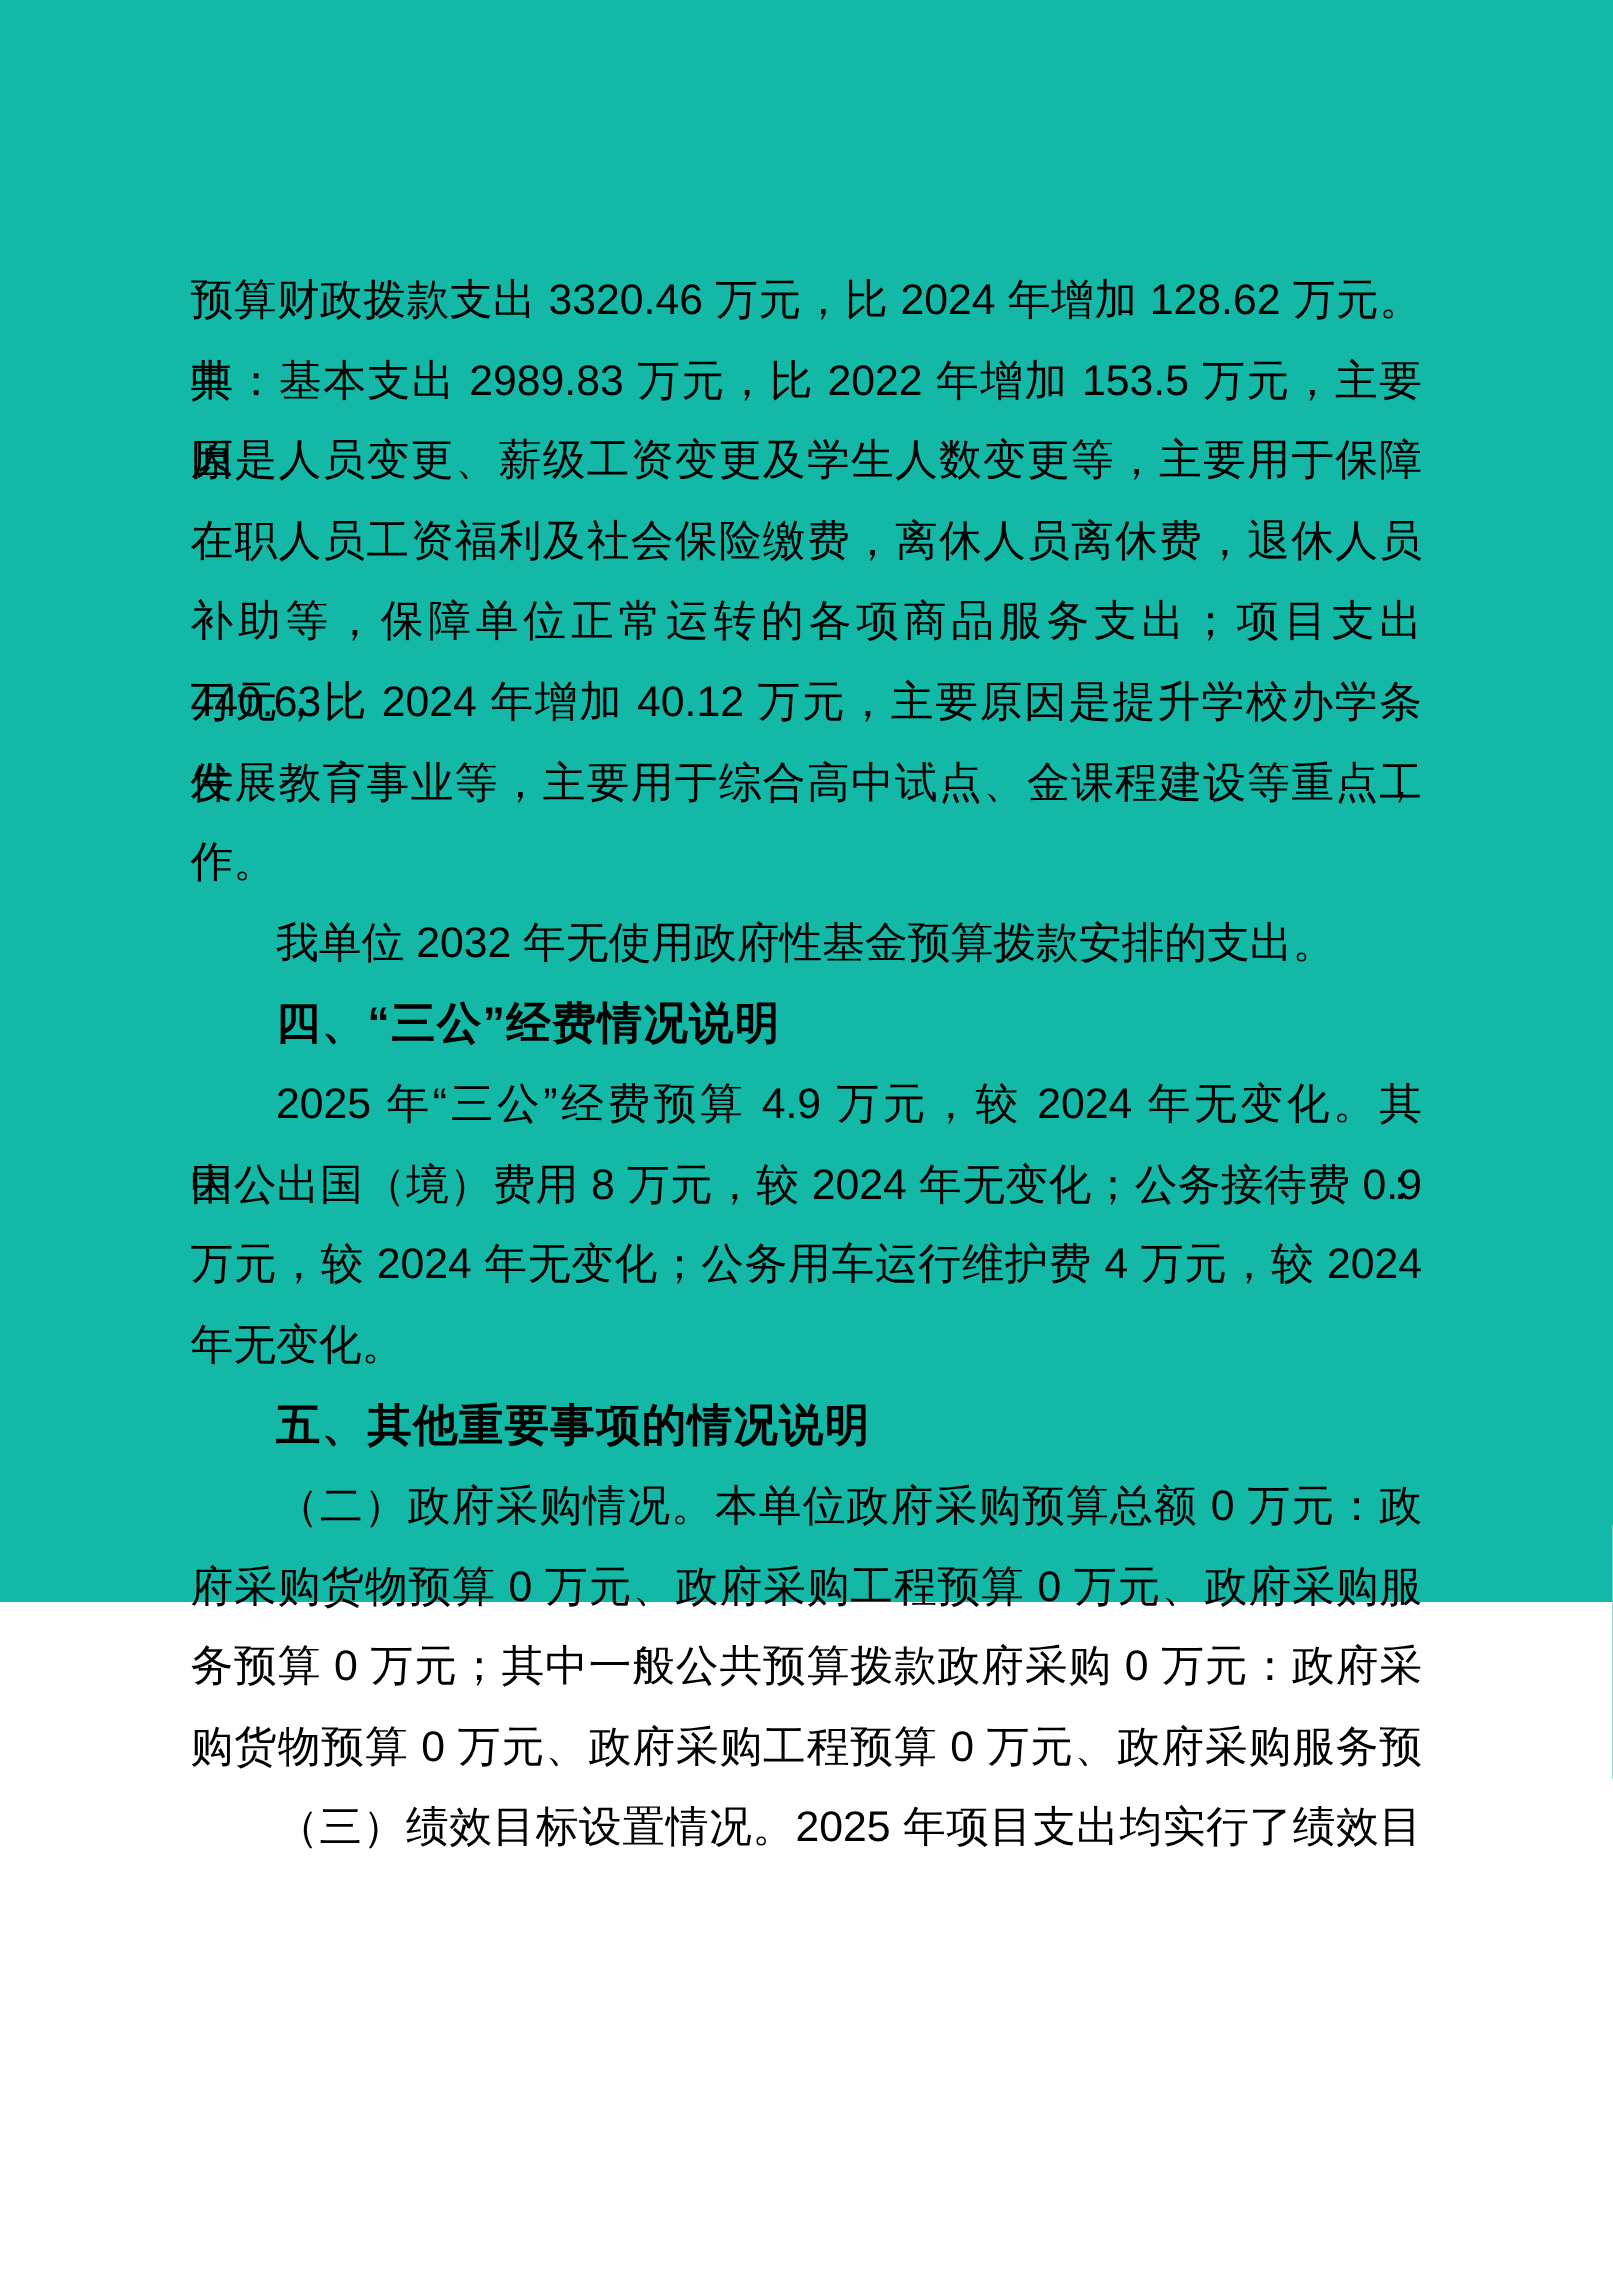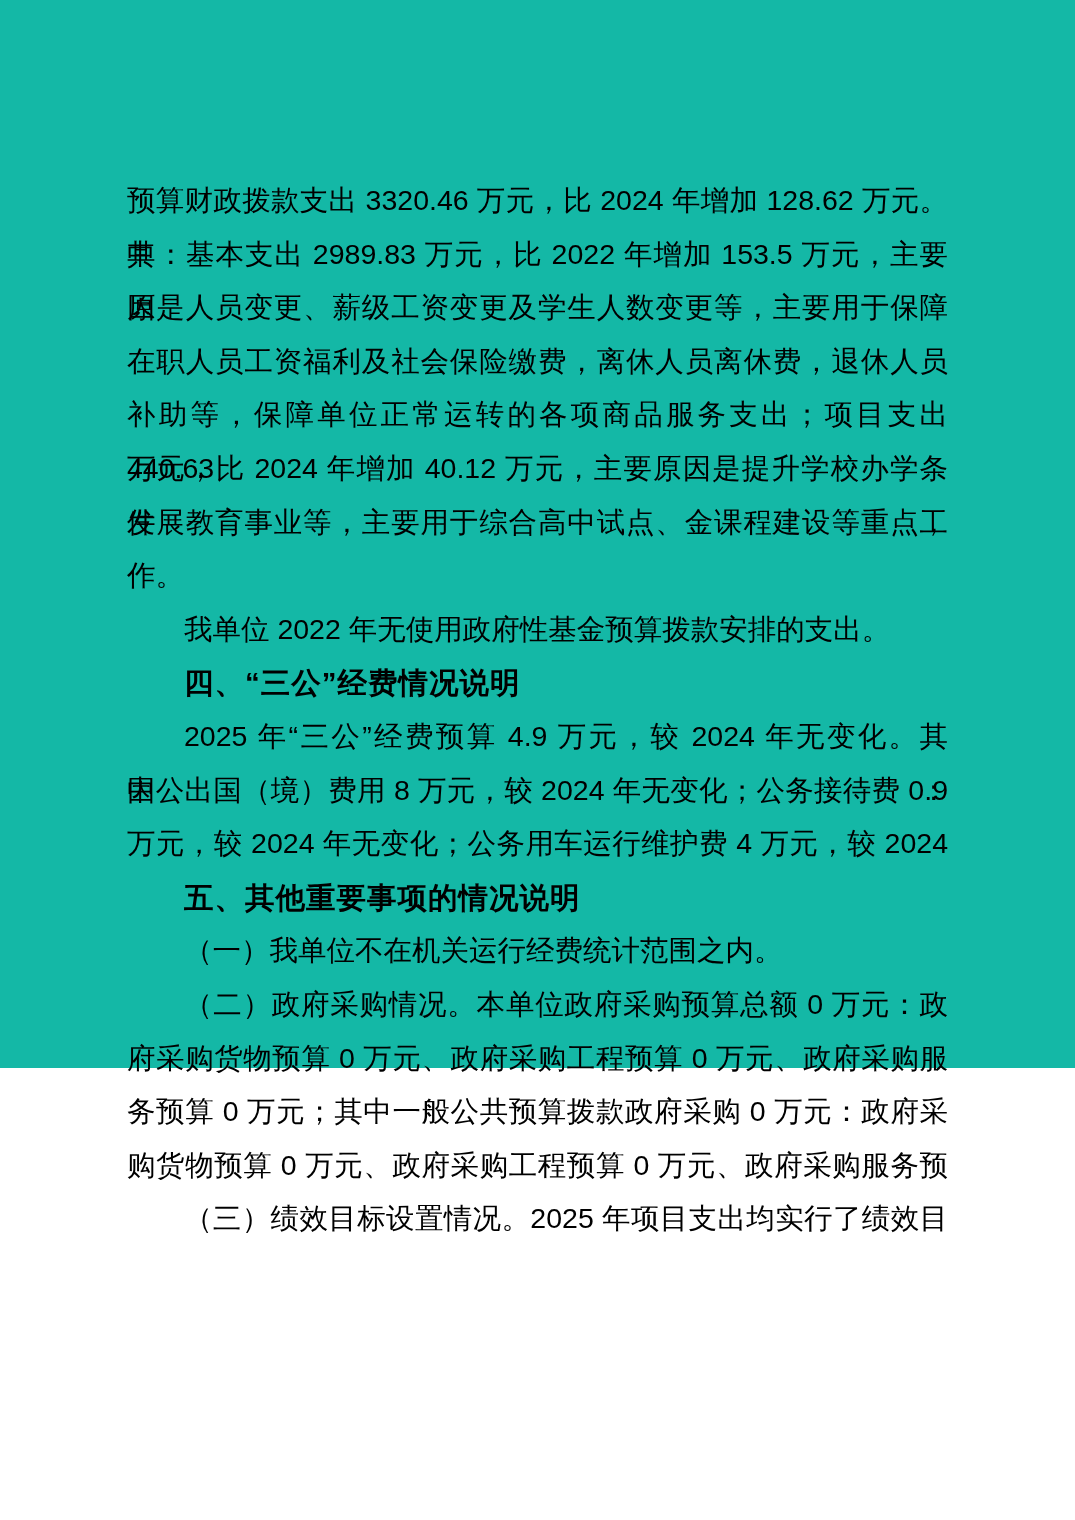--- a/index.html
+++ b/index.html
@@ -53,26 +53,26 @@
 <div class="page">
   <div class="text-block">
       <div class="line stretch">预算财政拨款支出 3320.46 万元，比 2024 年增加 128.62 万元。其</div>
       <div class="line stretch">中：基本支出 2989.83 万元，比 2022 年增加 153.5 万元，主要原</div>
       <div class="line stretch">因是人员变更、薪级工资变更及学生人数变更等，主要用于保障</div>
       <div class="line stretch">在职人员工资福利及社会保险缴费，离休人员离休费，退休人员</div>
       <div class="line stretch">补助等，保障单位正常运转的各项商品服务支出；项目支出 440.63</div>
       <div class="line stretch">万元，比 2024 年增加 40.12 万元，主要原因是提升学校办学条件，</div>
       <div class="line stretch">发展教育事业等，主要用于综合高中试点、金课程建设等重点工</div>
       <div class="line">作。</div>
-      <div class="line indent">我单位 2022 年无使用政府性基金预算拨款安排的支出。</div>
+      <div class="line indent">我单位 2032 年无使用政府性基金预算拨款安排的支出。</div>
       <div class="line indent bold">四、“三公”经费情况说明</div>
       <div class="line stretch indent">2025 年“三公”经费预算 4.9 万元，较 2024 年无变化。其中：</div>
       <div class="line stretch">因公出国（境）费用 8 万元，较 2024 年无变化；公务接待费 0.9</div>
       <div class="line stretch">万元，较 2024 年无变化；公务用车运行维护费 4 万元，较 2024</div>
+      <div class="line">年无变化。</div>
       <div class="line indent bold">五、其他重要事项的情况说明</div>
-      <div class="line indent">（一）我单位不在机关运行经费统计范围之内。</div>
       <div class="line stretch indent">（二）政府采购情况。本单位政府采购预算总额 0 万元：政</div>
       <div class="line stretch">府采购货物预算 0 万元、政府采购工程预算 0 万元、政府采购服</div>
       <div class="line stretch">务预算 0 万元；其中一般公共预算拨款政府采购 0 万元：政府采</div>
       <div class="line stretch">购货物预算 0 万元、政府采购工程预算 0 万元、政府采购服务预</div>
       <div class="line stretch indent">（三）绩效目标设置情况。2025 年项目支出均实行了绩效目</div>
     </div>
 </div>
 
 </body></html>

